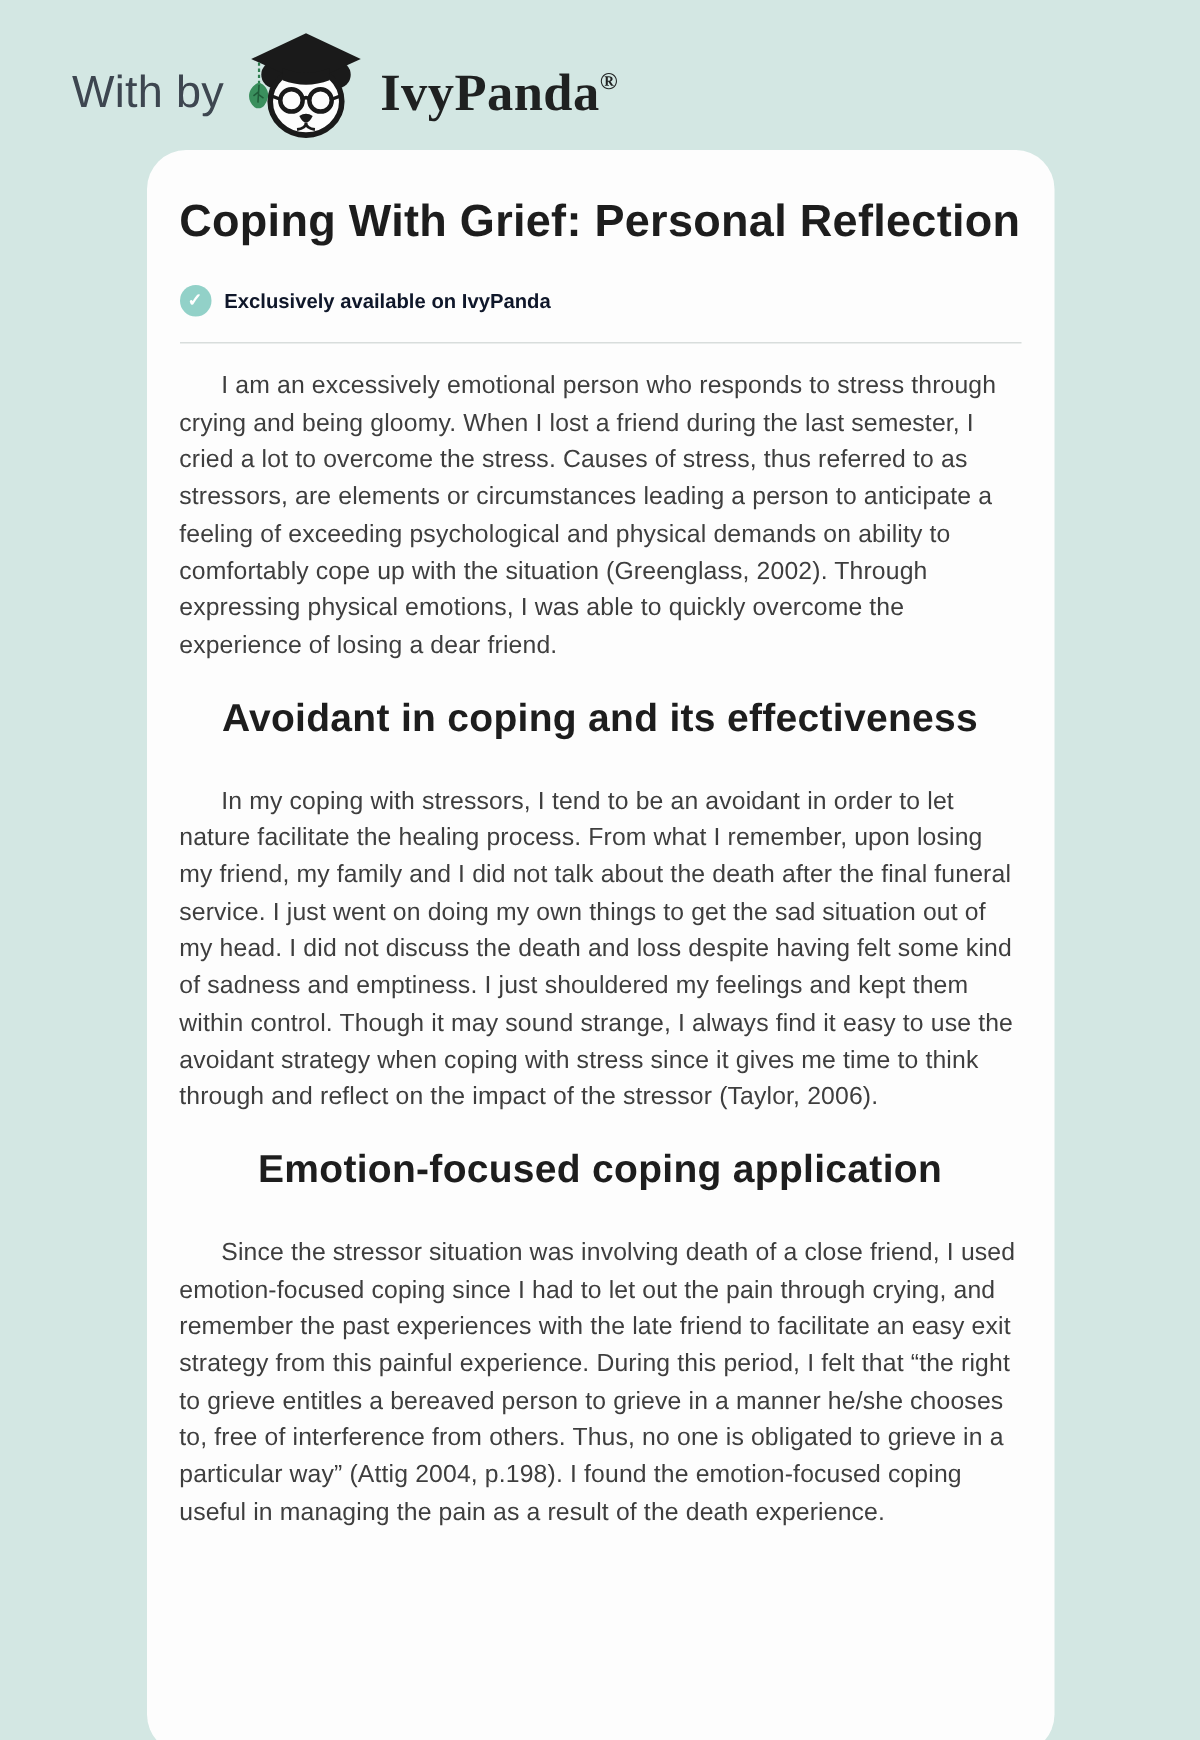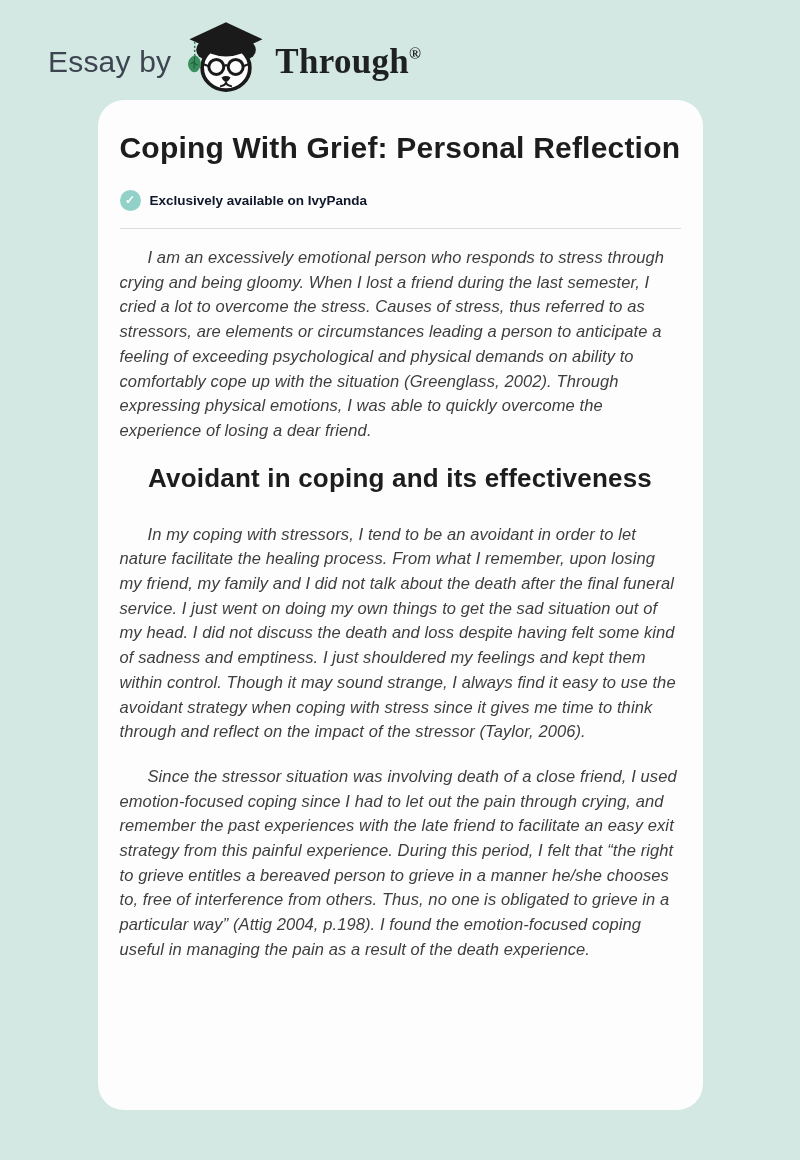--- a/index.html
+++ b/index.html
@@ -87,37 +87,36 @@
     border-top: 1px solid #d8dddc;
     margin: 0 0 16px 0;
   }
   .body-para {
     margin: 0 0 20px 0;
     font-size: 16.5px;
     line-height: 24.7px;
     color: #3e3e3e;
     text-indent: 28px;
     letter-spacing: 0.1px;
-    font-style: italic;
   }
   .section-heading {
     margin: 0 0 28px 0;
     font-size: 26px;
     line-height: 31px;
     font-weight: 700;
     color: #1d1d1d;
     letter-spacing: 0.2px;
     text-align: center;
   }
 </style>
 </head>
 <body>
 
 <header class="site-header">
-  <span class="essay-by">Essay by</span>
+  <span class="essay-by">With by</span>
 
   <span class="logo-mark">
     <svg width="82" height="76" viewBox="0 0 110 100" aria-hidden="true">
 
       <circle cx="27" cy="39" r="12" fill="#1a1a1a"></circle>
       <circle cx="83" cy="39" r="12" fill="#1a1a1a"></circle>
 
       <ellipse cx="55" cy="63" rx="32" ry="30" fill="#fdfdfd" stroke="#1a1a1a" stroke-width="5"></ellipse>
 
       <polygon points="55,2 104,25 55,47 6,25" fill="#1a1a1a"></polygon>
@@ -131,34 +130,35 @@
       <circle cx="42" cy="62" r="10" fill="#fdfdfd" stroke="#1a1a1a" stroke-width="4"></circle>
       <circle cx="68" cy="62" r="10" fill="#fdfdfd" stroke="#1a1a1a" stroke-width="4"></circle>
       <path d="M52 61 Q55 58 58 61" stroke="#1a1a1a" stroke-width="3" fill="none"></path>
       <path d="M32 61 L24 58 M78 61 L86 58" stroke="#1a1a1a" stroke-width="3" fill="none"></path>
 
       <path d="M49 76 Q55 72 61 76 Q58 82 55 82 Q52 82 49 76 Z" fill="#1a1a1a"></path>
       <path d="M55 82 Q55 87 47 88 M55 82 Q55 87 63 88" stroke="#1a1a1a" stroke-width="2.5" fill="none"></path>
     </svg>
   </span>
 
-  <span class="brand-wordmark"><span>Through</span><span class="brand-reg">®</span></span>
+  <span class="brand-wordmark"><span>IvyPanda</span><span class="brand-reg">®</span></span>
 </header>
 
 <main class="article-card">
   <h1 class="article-title">Coping With Grief: Personal Reflection</h1>
 
   <div class="badge-row">
     <span class="badge-circle">✓</span>
     <span class="badge-label">Exclusively available on IvyPanda</span>
   </div>
 
   <hr class="divider">
 
   <p class="body-para">I am an excessively emotional person who responds to stress through crying and being gloomy. When I lost a friend during the last semester, I cried a lot to overcome the stress. Causes of stress, thus referred to as stressors, are elements or circumstances leading a person to anticipate a feeling of exceeding psychological and physical demands on ability to comfortably cope up with the situation (Greenglass, 2002). Through expressing physical emotions, I was able to quickly overcome the experience of losing a dear friend.</p>
 
   <h2 class="section-heading">Avoidant in coping and its effectiveness</h2>
 
   <p class="body-para">In my coping with stressors, I tend to be an avoidant in order to let nature facilitate the healing process. From what I remember, upon losing my friend, my family and I did not talk about the death after the final funeral service. I just went on doing my own things to get the sad situation out of my head. I did not discuss the death and loss despite having felt some kind of sadness and emptiness. I just shouldered my feelings and kept them within control. Though it may sound strange, I always find it easy to use the avoidant strategy when coping with stress since it gives me time to think through and reflect on the impact of the stressor (Taylor, 2006).</p>
 
+  <h2 class="section-heading">Emotion-focused coping application</h2>
 
   <p class="body-para">Since the stressor situation was involving death of a close friend, I used emotion-focused coping since I had to let out the pain through crying, and remember the past experiences with the late friend to facilitate an easy exit strategy from this painful experience. During this period, I felt that “the right to grieve entitles a bereaved person to grieve in a manner he/she chooses to, free of interference from others. Thus, no one is obligated to grieve in a particular way” (Attig 2004, p.198). I found the emotion-focused coping useful in managing the pain as a result of the death experience.</p>
 </main>
 
 </body></html>

